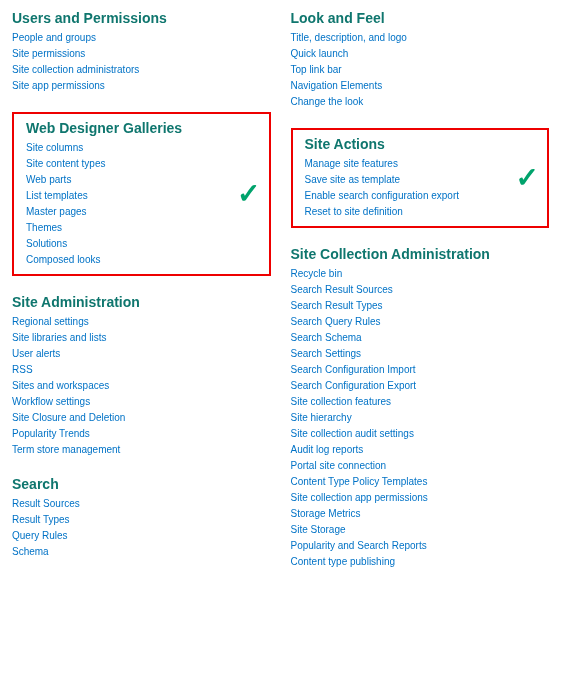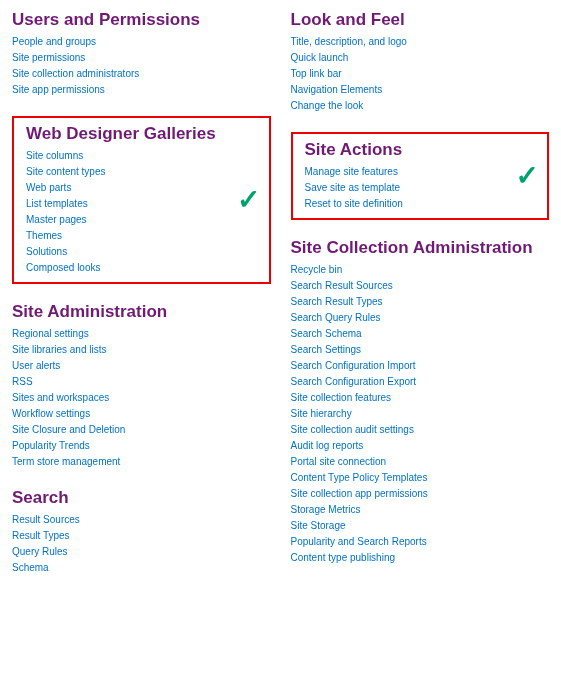--- a/index.html
+++ b/index.html
@@ -14,23 +14,23 @@
     }
     .main-grid {
       display: grid;
       grid-template-columns: 1fr 1fr;
       gap: 0 20px;
     }
     .section {
       margin-bottom: 18px;
     }
     .section-title {
-      font-size: 17px;
+      font-size: 14px;
       font-weight: 600;
-      color: #701a75;
+      color: #0f766e;
       margin-bottom: 4px;
     }
     .section-links a {
       display: block;
       color: #0072c6;
       text-decoration: none;
       line-height: 1.6;
       font-size: 10px;
     }
     .boxed {
@@ -123,20 +123,21 @@
           <a href="#">Change the look</a>
         </div>
     </div>
 
     <div class="section">
       <div class="boxed">
         <div class="section-title">Site Actions</div>
         <div class="section-links">
             <a href="#">Manage site features</a>
             <a href="#">Save site as template</a>
+            <a href="#">Enable search configuration export</a>
             <a href="#">Reset to site definition</a>
           </div>
         <span class="checkmark">✓</span>
       </div>
     </div>
 
     <div class="section">
       <div class="section-title">Site Collection Administration</div>
       <div class="section-links">
           <a href="#">Recycle bin</a>

